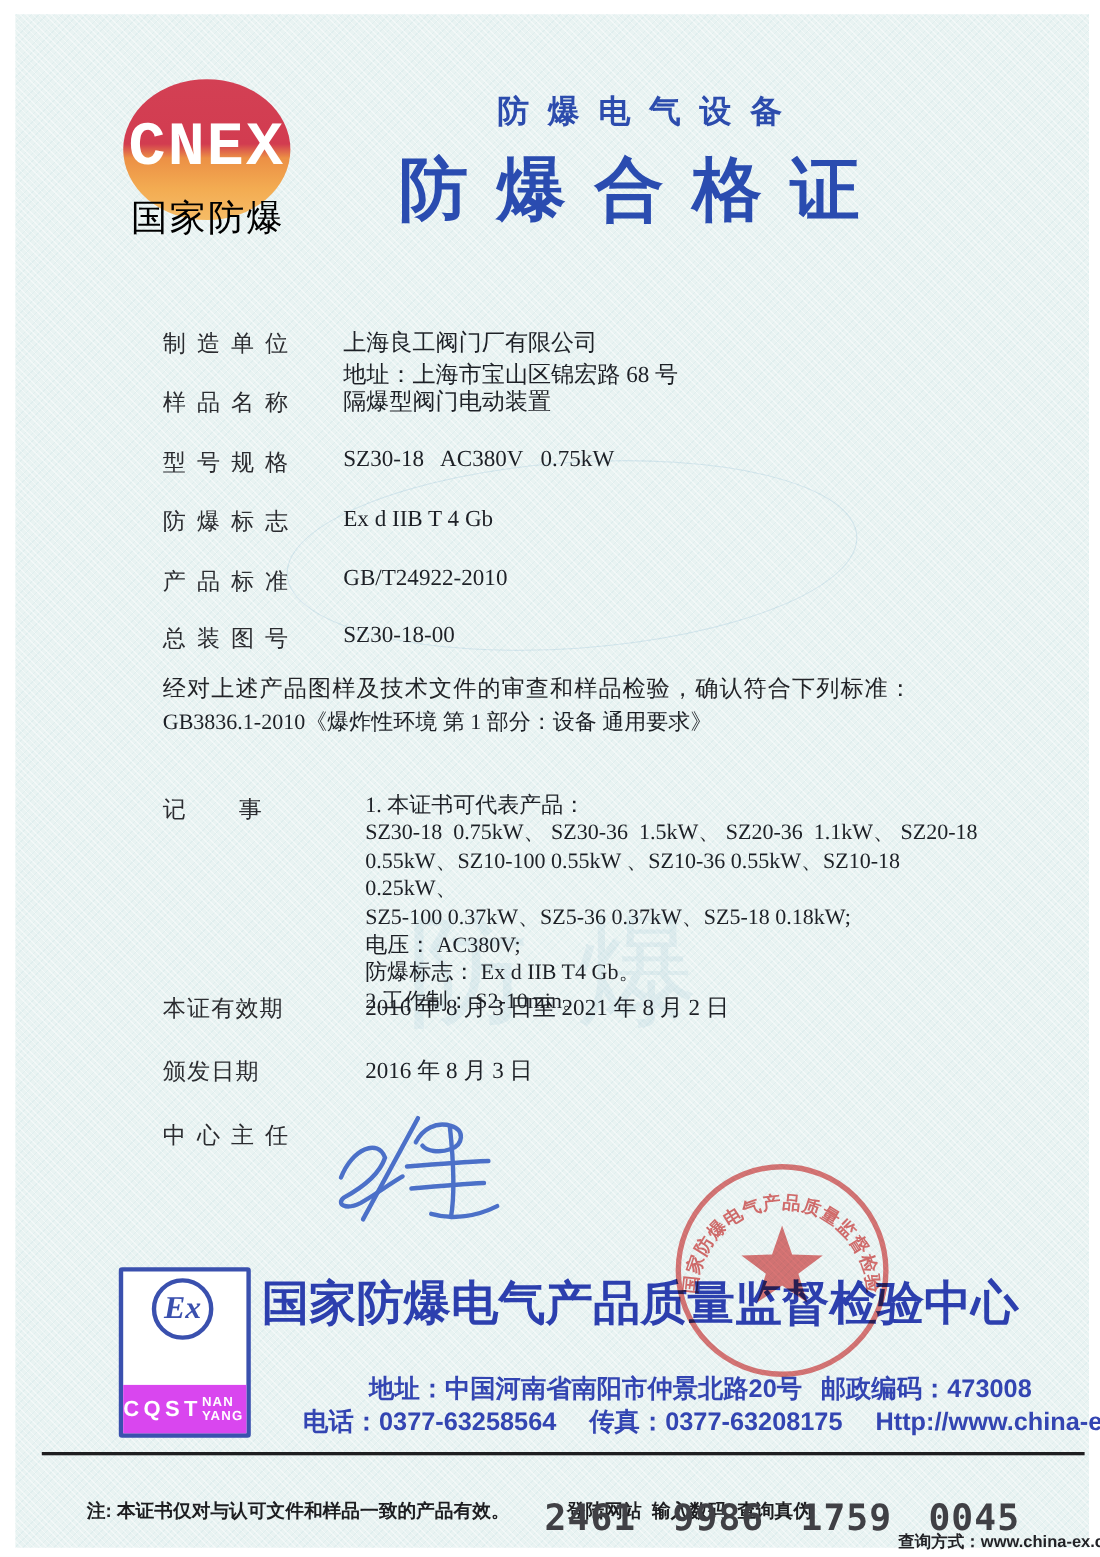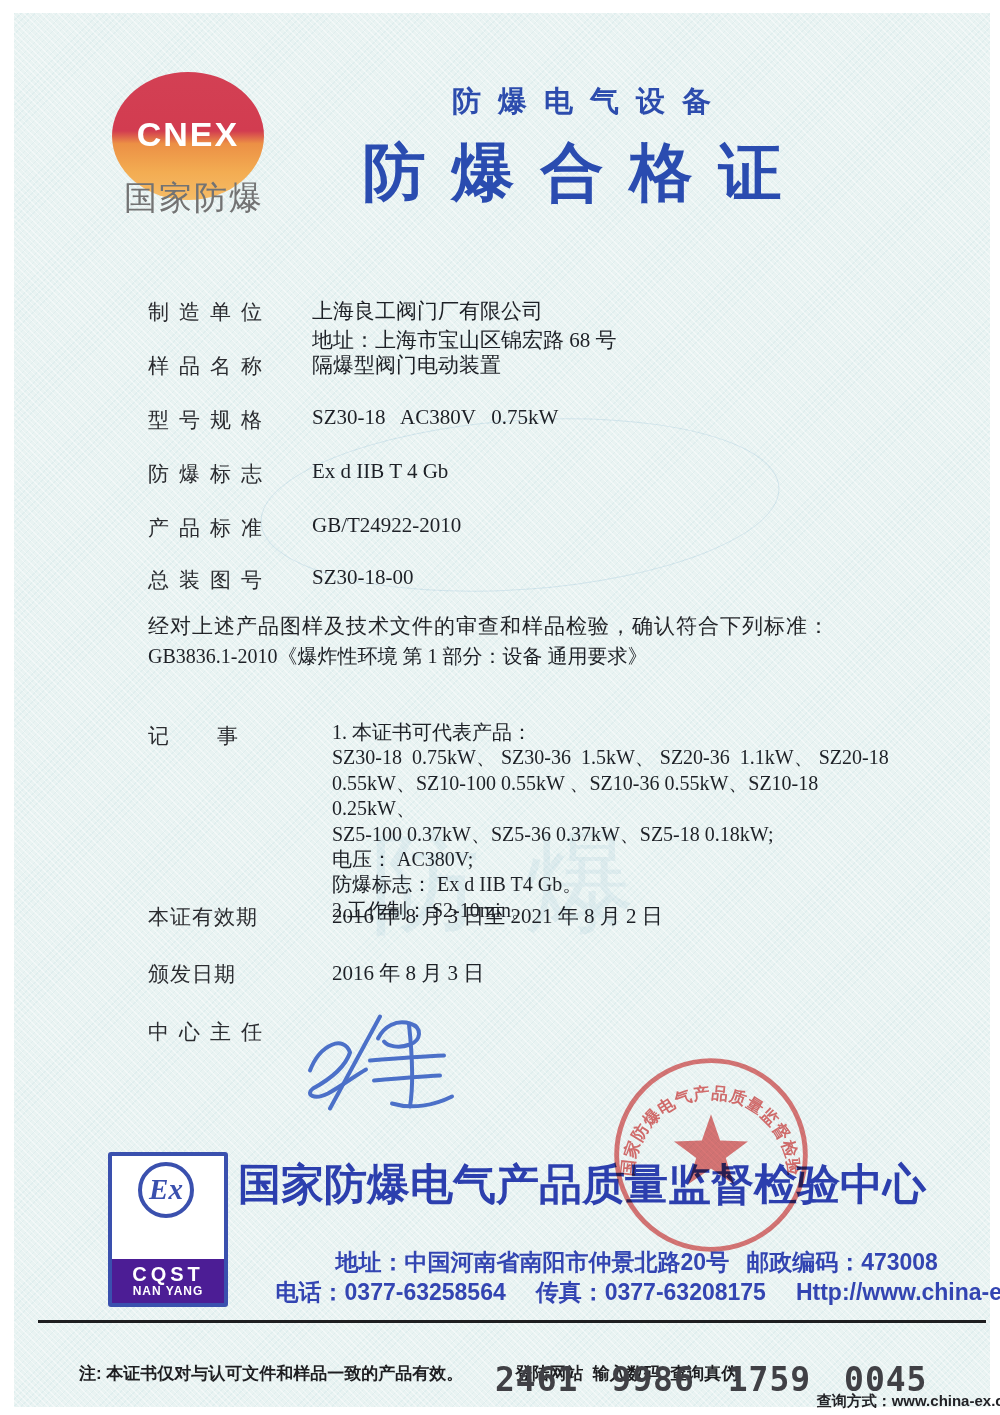--- a/index.html
+++ b/index.html
@@ -17,25 +17,25 @@
       repeating-linear-gradient(-45deg, rgba(205,228,230,0.35) 0 1px, rgba(255,255,255,0) 1px 5px);
   }
   .abs { position:absolute; }
   
   #cnex-oval {
     left:112px; top:72px; width:152px; height:128px; border-radius:50%;
     background:linear-gradient(180deg, #d34054 0%, #d23c50 46%, #ec9045 56%, #f3ac52 78%, #f6bc66 100%);
     display:flex; align-items:center; justify-content:center;
   }
   #cnex-oval .cnex-word {
-    color:#ffffff; font-weight:bold; font-size:34px; letter-spacing:2px;
-    font-family:Liberation Sans, sans-serif; margin-top:-4px;
-  }
-  #cnex-caption { left:114px; top:176px; width:150px; text-align:right;
-    font-size:33px; color:#737373; letter-spacing:2px; }
+    color:#ffffff; font-weight:bold; font-size:56px; letter-spacing:2px;
+    font-family:Liberation Mono, monospace; margin-top:-4px;
+  }
+  #cnex-caption { left:114px; top:176px; width:150px; text-align:center;
+    font-size:33px; color:#000000; letter-spacing:2px; }
   #doc-subtitle { left:390px; top:82px; width:400px; text-align:center;
     font-size:29px; font-weight:bold; color:#2c4cad; letter-spacing:17px; }
   #doc-title { left:340px; top:130px; width:490px; text-align:center;
     font-size:63px; font-weight:bold; color:#2a4cb0; letter-spacing:26px; }
   #certno-row { left:420px; top:240px; white-space:pre; }
   #certno-row .lbl { font-size:20px; color:#38383c; letter-spacing:4px; }
   #certno-row .val { font-size:23px; color:#21242c; margin-left:42px;
     font-family:"Liberation Serif", serif; }
   
   .frow .f-label { position:absolute; left:148px; font-size:21px; color:#2b2c30; letter-spacing:10px; white-space:pre; }
@@ -61,22 +61,22 @@
   
   #signature { left:292px; top:1006px; z-index:4; }
   #stamp { left:604px; top:1048px; z-index:5; mix-blend-mode:multiply; opacity:0.92; }
   
   #ex-logo { left:108px; top:1152px; width:120px; height:155px; background:#ffffff;
     border:4px solid #3a50ae; border-radius:3px;text-decoration:underline; }
   #ex-circle { position:absolute; left:26px; top:6px; width:56px; height:56px;
     border:4px solid #3a50ae; border-radius:50%; display:flex; align-items:center; justify-content:center; }
   #ex-circle .ex-word { color:#3a50ae; font-size:29px; font-weight:bold; font-style:italic;
     font-family:"Liberation Serif", serif; margin-top:-2px; }
-  #ex-band { position:absolute; left:0; bottom:0; width:100%; height:44px; background:#4c1d95;
-    display:flex; flex-direction:column; align-items:center; justify-content:center; }
+  #ex-band { position:absolute; left:0; bottom:0; width:100%; height:44px; background:#d946ef;
+    display:flex; flex-direction:row; align-items:center; justify-content:center; }
   #ex-band .cqst { color:#ffffff; font-size:20px; font-weight:bold; letter-spacing:4px; line-height:21px; }
   #ex-band .nanyang { color:#ffffff; font-size:12px; font-weight:bold; letter-spacing:1px; line-height:13px; }
   #center-name { left:238px; top:1156px; width:716px; font-size:43px; font-weight:bold;
     color:#2c3fae; font-family:"Liberation Serif", serif; white-space:nowrap; z-index:2; }
   #addr-line { left:310px; top:1220px; font-size:23px; font-weight:bold; color:#3345b2; z-index:2; white-space:pre; }
   #addr-line .gap { margin-left:17px; }
   #contact-line { left:250px; top:1250px; font-size:23px; font-weight:bold; color:#3345b2; z-index:2; white-space:pre; }
   #contact-line .gap { margin-left:30px; }
   
   #bottom-rule { left:38px; top:1320px; width:948px; height:3px; background:#1e1e20; }

